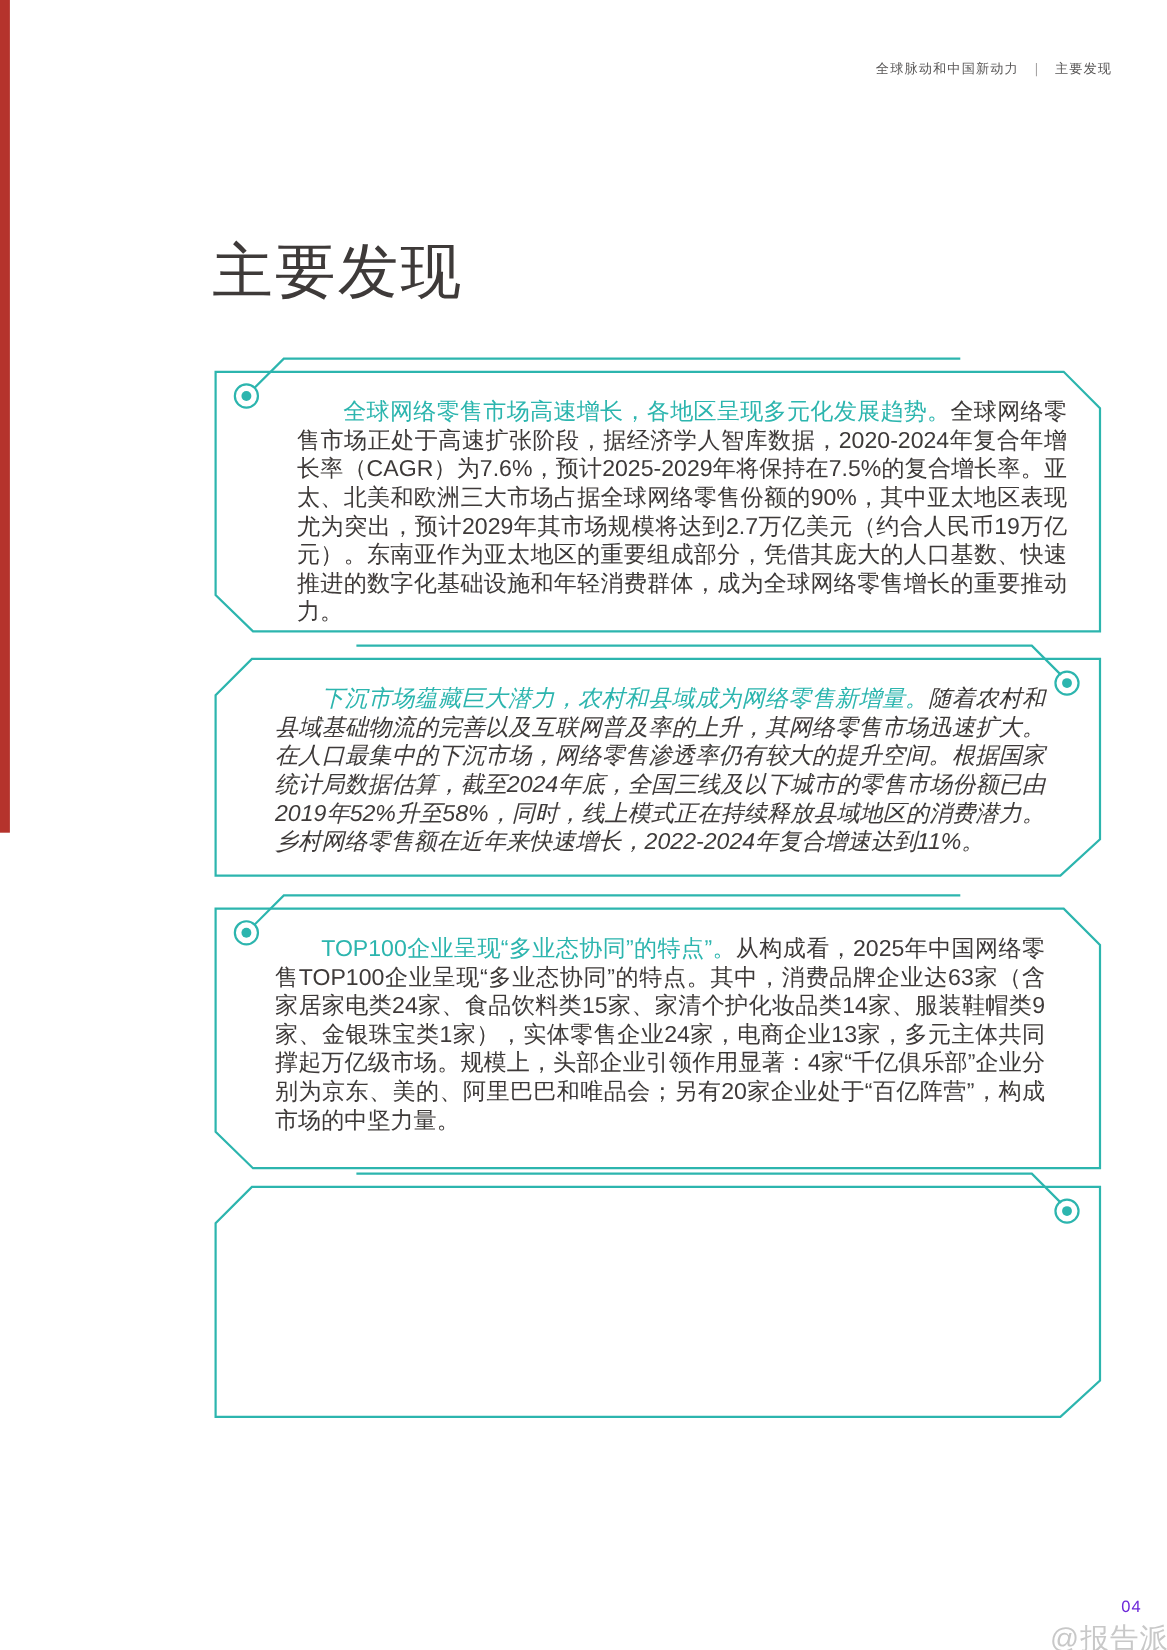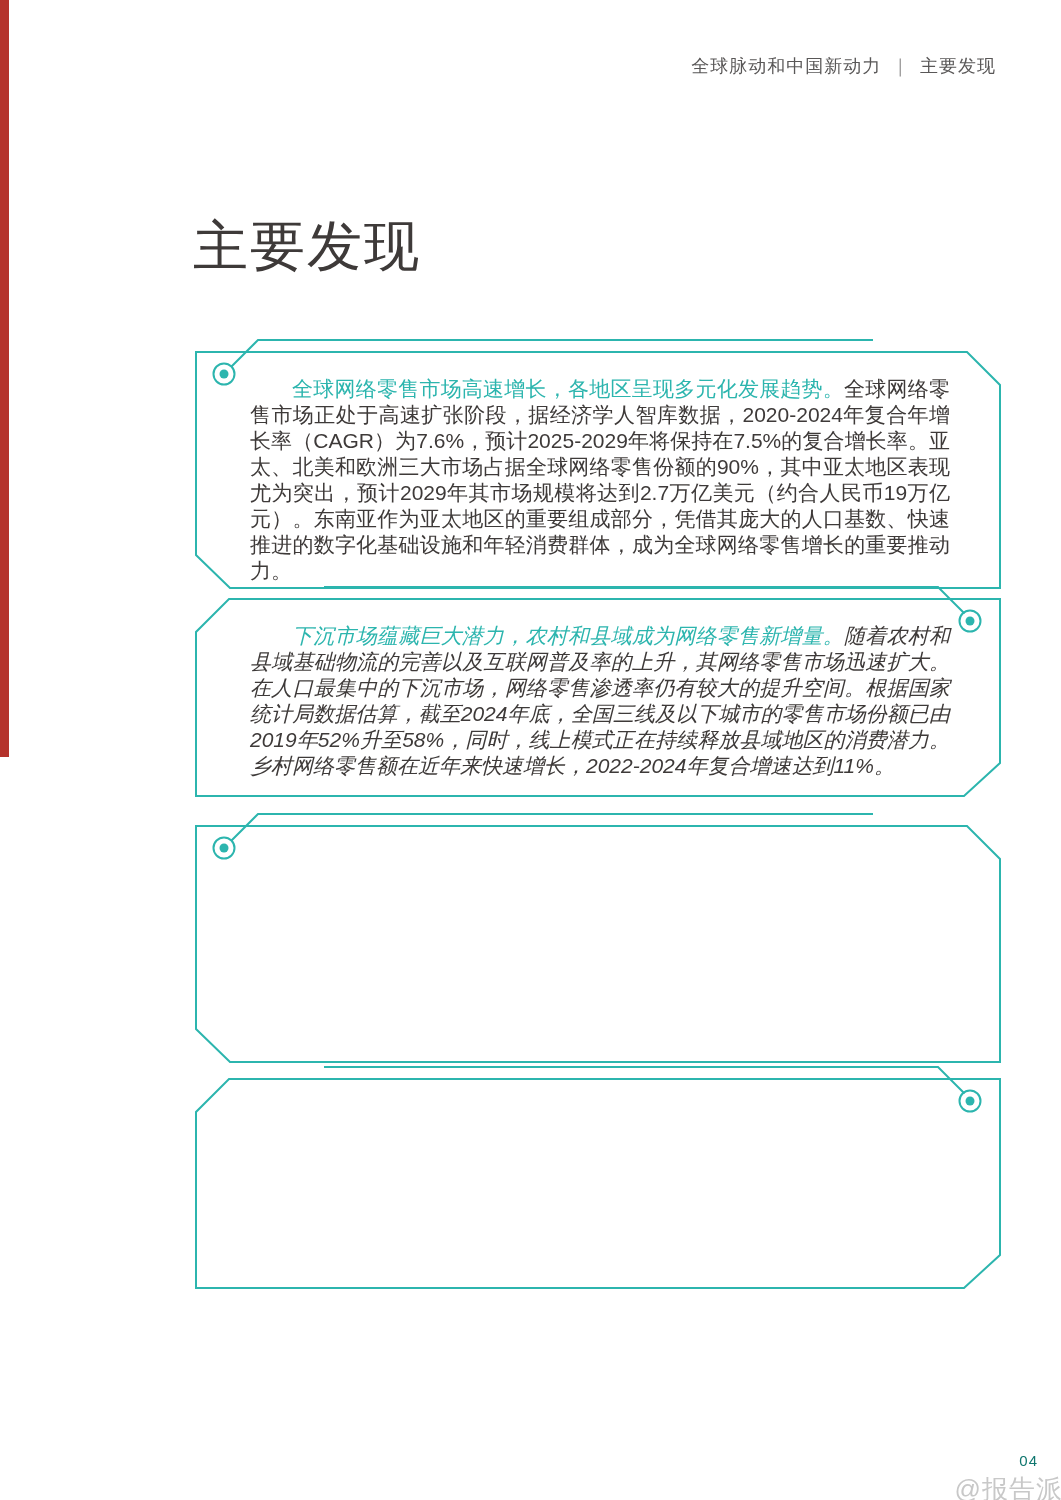--- a/index.html
+++ b/index.html
@@ -9,22 +9,22 @@
     background:#ffffff;
     overflow:hidden;
     font-family:"Liberation Sans","DejaVu Sans",sans-serif;
   }
   .side-bar{
     position:absolute;left:0;top:0;
     width:9px;height:757px;
     background:#B5332C;
   }
   .header{
-    position:absolute;top:54px;right:65px;
-    font-size:18px;color:#595757;letter-spacing:1px;
+    position:absolute;top:54px;right:50px;
+    font-size:12px;color:#595757;letter-spacing:1px;
     white-space:nowrap;
   }
   .header .divider{margin:0 10px;color:#8a8888;}
   .page-title{
     position:absolute;left:193px;top:219px;
     margin:0;
     font-size:55px;font-weight:500;color:#3E3A39;
     letter-spacing:2px;line-height:1;
   }
   .finding-box{
@@ -39,27 +39,27 @@
   .finding-text{
     position:relative;
     margin:0;
     padding:24px 50px 0 54px;
     font-size:21px;line-height:26px;
     text-align:justify;
     text-indent:2em;
     color:#3E3A39;
   }
   .finding-lead{color:#2CB5AE;}
-  .box-1{top:352px;height:236px;}
+  .box-1{top:338px;height:236px;padding-left:20px;}
   .box-2{top:599px;height:197px;font-style:italic;}
   .box-3{top:826px;height:236px;}
   .box-4{top:1079px;height:209px;}
   .page-number{
     position:absolute;top:1452px;right:23px;
-    font-size:15px;color:#0f766e;letter-spacing:1px;
+    font-size:15px;color:#6d28d9;letter-spacing:1px;
   }
   .watermark{
     position:absolute;top:1472px;right:-2px;
     font-size:26px;color:#C8C8C8;letter-spacing:1px;
     white-space:nowrap;
   }
 </style>
 </head>
 <body>
 
@@ -93,20 +93,21 @@
     <p class="finding-text"><span class="finding-lead">下沉市场蕴藏巨大潜力，农村和县域成为网络零售新增量。</span><span>随着农村和县域基础物流的完善以及互联网普及率的上升，其网络零售市场迅速扩大。在人口最集中的下沉市场，网络零售渗透率仍有较大的提升空间。根据国家统计局数据估算，截至2024年底，全国三线及以下城市的零售市场份额已由2019年52%升至58%，同时，线上模式正在持续释放县域地区的消费潜力。乡村网络零售额在近年来快速增长，2022-2024年复合增速达到11%。</span></p>
   </div>
 
   <div class="finding-box box-3">
     <svg width="808" height="254" viewBox="0 0 808 254">
       <path class="frame-line" d="M2,16 L773,16 L806,49 L806,252 L36,252 L2,219 Z"></path>
       <path class="frame-line" d="M37.5,30.5 L64,4 L679,4"></path>
       <circle class="frame-line" cx="30" cy="38" r="10.5"></circle>
       <circle class="frame-dot" cx="30" cy="38" r="4.5"></circle>
     </svg>
+    <p class="finding-text"><span class="finding-lead">TOP100企业呈现“多业态协同”的特点”。</span><span>从构成看，2025年中国网络零售TOP100企业呈现“多业态协同”的特点。其中，消费品牌企业达63家（含家居家电类24家、食品饮料类15家、家清个护化妆品类14家、服装鞋帽类9家、金银珠宝类1家），实体零售企业24家，电商企业13家，多元主体共同撑起万亿级市场。规模上，头部企业引领作用显著：4家“千亿俱乐部”企业分别为京东、美的、阿里巴巴和唯品会；另有20家企业处于“百亿阵营”，构成市场的中坚力量。</span></p>
   </div>
 
   <div class="finding-box box-4">
     <svg width="808" height="227" viewBox="0 0 808 227">
       <path class="frame-line" d="M806,16 L35,16 L2,49 L2,225 L770,225 L806,192 Z"></path>
       <path class="frame-line" d="M770.5,30.5 L744,4 L130,4"></path>
       <circle class="frame-line" cx="776" cy="38" r="10.5"></circle>
       <circle class="frame-dot" cx="776" cy="38" r="4.5"></circle>
     </svg>
   </div>

